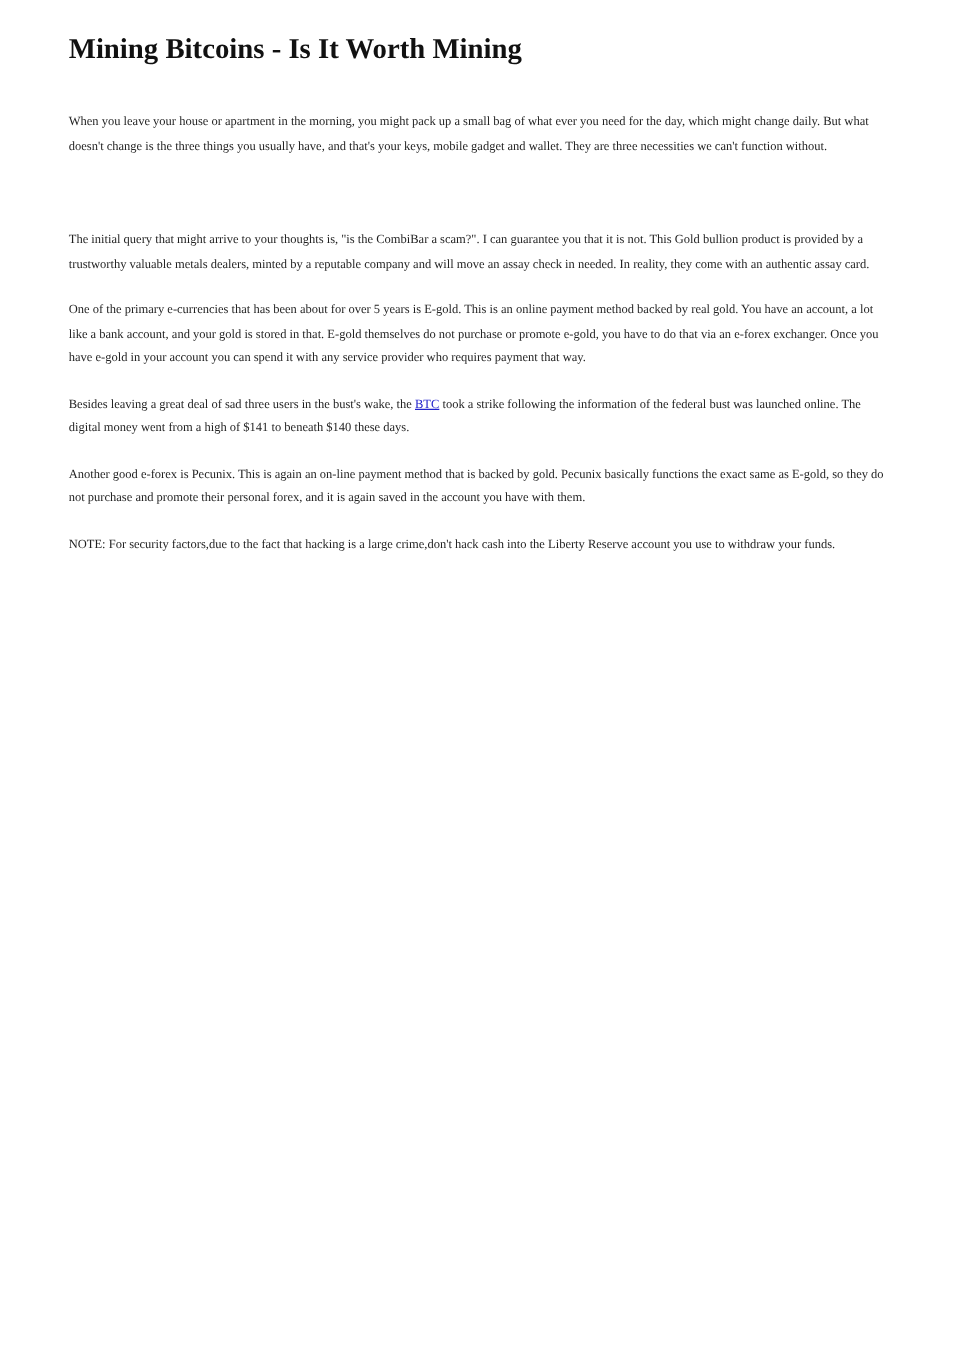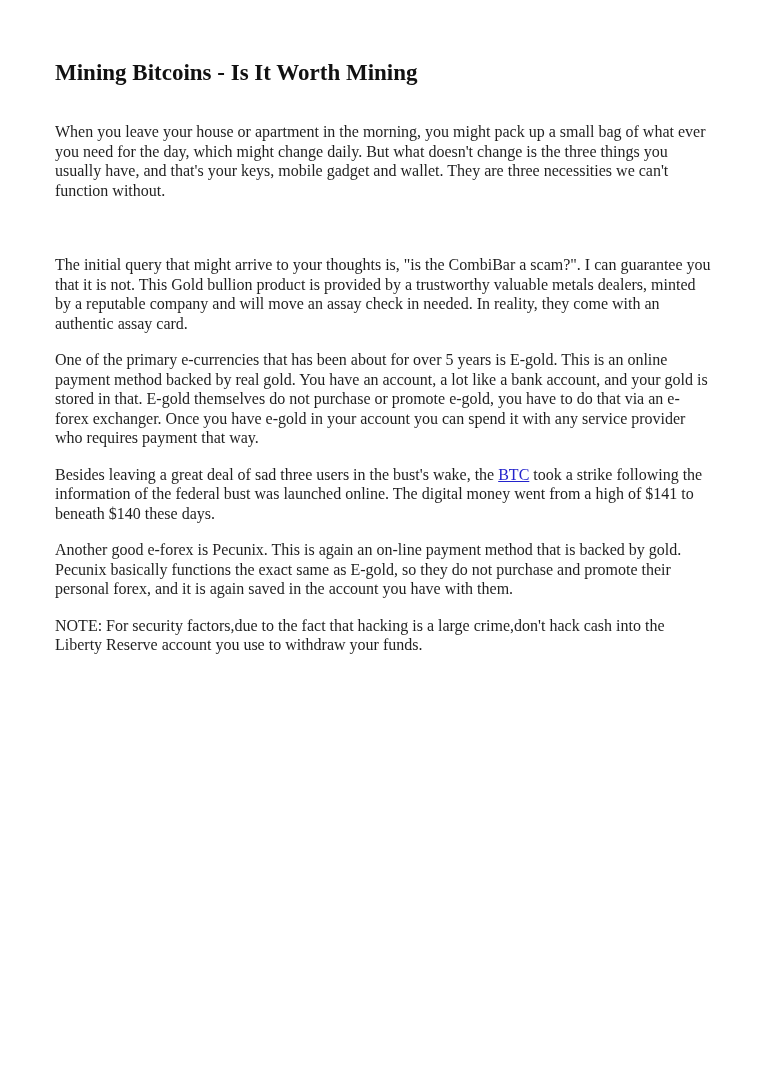--- a/index.html
+++ b/index.html
@@ -10,34 +10,34 @@
   body {
     width: 768px;
     height: 1087px;
     overflow: hidden;
     font-family: "Liberation Serif", serif;
   }
   .page {
     box-sizing: border-box;
     width: 768px;
     height: 1087px;
-    padding: 58px 55px 0 55px;
+    padding: 24px 55px 0 55px;
     background: #ffffff;
   }
   .doc-title {
     font-size: 23px;
     line-height: 30px;
     font-weight: bold;
     color: #111111;
     margin: 0 0 34px 0;
     font-family: "Liberation Serif", serif;
   }
   .doc-body p {
     width: 657px;
-    font-size: 16px;
+    font-size: 10px;
     line-height: 19.5px;
     color: #1f1f1f;
     margin: 0 0 17px 0;
     text-align: left;
     word-spacing: normal;
   }
   .image-gap {
     width: 657px;
     height: 38px;
   }

